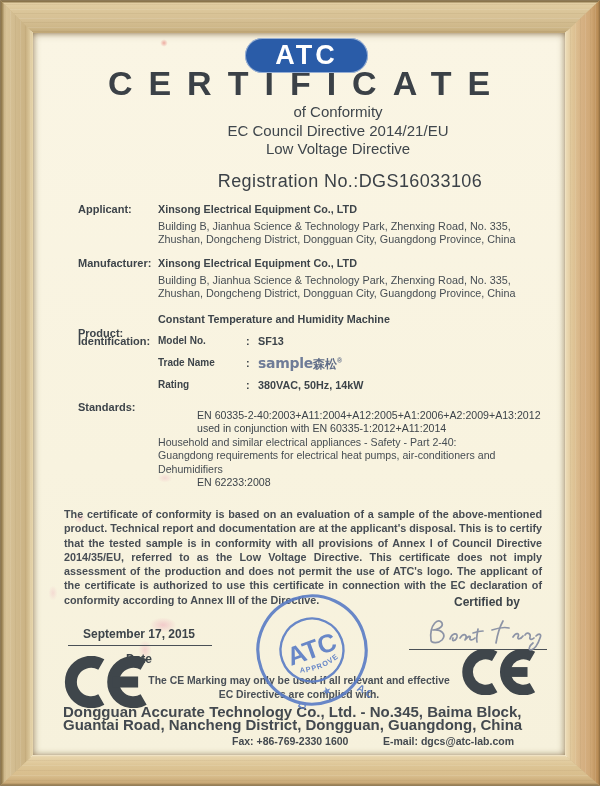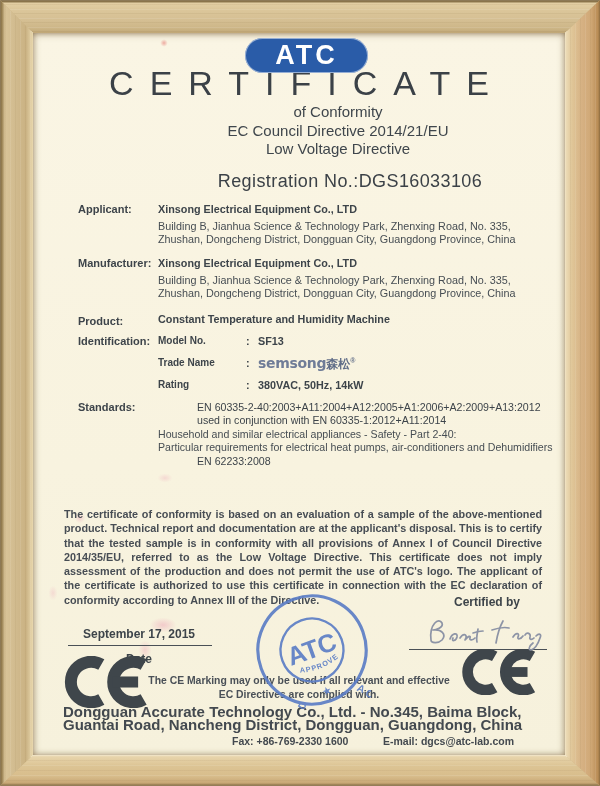--- a/index.html
+++ b/index.html
@@ -60,21 +60,21 @@
   .b{font-weight:normal;padding-left:39px;}
   
   .atc-pill{
     left:212px;top:5px;width:123px;height:35px;border-radius:18px;
     background:#2a5ca8;color:#ffffff;display:flex;align-items:center;justify-content:center;
     font-weight:bold;font-size:27px;letter-spacing:3px;z-index:5;
     box-shadow:0 0 0 1px rgba(255,255,255,.5) inset;
   }
   .cert-title{
     left:0;top:31px;width:532px;text-align:center;z-index:4;
-    font-size:34px;font-weight:normal;color:#3b4147;letter-spacing:16px;text-indent:16px;
+    font-size:34px;font-weight:bold;color:#3b4147;letter-spacing:16px;text-indent:16px;
   }
   .sub1{left:0;top:70px;width:532px;font-size:15px;color:#3f464c;}
   .sub2{left:0;top:89px;width:532px;font-size:15px;color:#3f464c;}
   .sub3{left:0;top:107px;width:532px;font-size:15px;color:#3f464c;}
   .regno{left:0;top:138px;width:532px;font-size:18px;color:#3b4147;letter-spacing:.4px;margin-left:12px;}
   
   .lab{left:45px;width:80px;font-size:11px;font-weight:bold;color:#3d444a;}
   .val{left:125px;width:400px;font-size:10.8px;color:#464d53;}
   .name{font-weight:bold;color:#3d444a;}
   .addr{line-height:13.2px;}
@@ -82,21 +82,21 @@
   .id-name{left:125px;width:85px;font-size:10px;font-weight:bold;color:#3d444a;}
   .id-colon{left:213px;font-size:10.8px;font-weight:bold;color:#3d444a;}
   .id-val{left:225px;font-size:10.8px;font-weight:bold;color:#3d444a;}
   .brand{
     font-size:14px;font-weight:bold;color:#6f7c97;letter-spacing:-.3px;
     font-family:"DejaVu Sans",sans-serif;
   }
   .brand-cjk{font-size:12px;color:#5f6c87;font-weight:bold;}
   .brand-reg{font-size:7px;vertical-align:super;color:#5f6c87;}
   
-  .std-lines{left:125px;top:368px;width:400px;font-size:10.6px;line-height:13.4px;color:#464d53;}
+  .std-lines{left:125px;top:376px;width:400px;font-size:10.6px;line-height:13.4px;color:#464d53;}
   .std-lines .b{color:#3d444a;}
   
   .statement{
     left:31px;top:474px;width:478px;font-size:10.8px;font-weight:bold;color:#474d54;
     line-height:14.3px;text-align:justify;
   }
   
   .certified-by{left:384px;top:562px;width:140px;font-size:12px;font-weight:bold;color:#3d444a;}
   .signature{left:388px;top:576px;z-index:4;}
   .sig-line{left:376px;top:616px;width:138px;border-bottom:1.4px solid #4a5056;height:0;}
@@ -136,43 +136,43 @@
   <div class="abs regno center b">Registration No.:DGS16033106</div>
 
   <div class="abs lab" style="top:170px">Applicant:</div>
   <div class="abs val name" style="top:170px">Xinsong Electrical Equipment Co., LTD</div>
   <div class="abs val addr" style="top:187px">Building B, Jianhua Science &amp; Technology Park, Zhenxing Road, No. 335, Zhushan, Dongcheng District, Dongguan City, Guangdong Province, China</div>
 
   <div class="abs lab" style="top:224px">Manufacturer:</div>
   <div class="abs val name" style="top:224px">Xinsong Electrical Equipment Co., LTD</div>
   <div class="abs val addr" style="top:241px">Building B, Jianhua Science &amp; Technology Park, Zhenxing Road, No. 335, Zhushan, Dongcheng District, Dongguan City, Guangdong Province, China</div>
 
-  <div class="abs lab" style="top:282px">Product:</div>
+  <div class="abs lab" style="top:294px">Product:</div>
   <div class="abs val name" style="top:280px">Constant Temperature and Humidity Machine</div>
 
   <div class="abs lab" style="top:302px">Identification:</div>
   <div class="abs id-name" style="top:302px">Model No.</div>
   <div class="abs id-colon" style="top:302px">:</div>
   <div class="abs id-val" style="top:302px">SF13</div>
 
   <div class="abs id-name" style="top:324px">Trade Name</div>
   <div class="abs id-colon" style="top:324px">:</div>
   <div class="abs id-val" style="top:322px">
-    <span class="brand">semsong</span><span class="brand-cjk">森松</span><span class="brand-reg">®</span>
+    <span class="brand">sample</span><span class="brand-cjk">森松</span><span class="brand-reg">®</span>
   </div>
 
   <div class="abs id-name" style="top:346px">Rating</div>
   <div class="abs id-colon" style="top:346px">:</div>
   <div class="abs id-val" style="top:346px">380VAC, 50Hz, 14kW</div>
 
   <div class="abs lab" style="top:368px">Standards:</div>
   <div class="abs std-lines">
     <div class="b">EN 60335-2-40:2003+A11:2004+A12:2005+A1:2006+A2:2009+A13:2012 used in conjunction with EN 60335-1:2012+A11:2014</div>
     <div>Household and similar electrical appliances - Safety - Part 2-40:</div>
-    <div>Particular requirements for electrical heat pumps, air-conditioners and Dehumidifiers</div>
+    <div>Guangdong requirements for electrical heat pumps, air-conditioners and Dehumidifiers</div>
     <div class="b">EN 62233:2008</div>
   </div>
 
   <div class="abs statement">The certificate of conformity is based on an evaluation of a sample of the above-mentioned product. Technical report and documentation are at the applicant's disposal. This is to certify that the tested sample is in conformity with all provisions of Annex I of Council Directive 2014/35/EU, referred to as the Low Voltage Directive. This certificate does not imply assessment of the production and does not permit the use of ATC's logo. The applicant of the certificate is authorized to use this certificate in connection with the EC declaration of conformity according to Annex III of the Directive.</div>
 
   <div class="abs certified-by center">Certified by</div>
   <svg class="abs signature" width="128" height="42" viewBox="0 0 128 42" aria-label="Bart Fang">
     <g fill="none" stroke="#8d94a6" stroke-width="1.7" stroke-linecap="round" stroke-linejoin="round">
       <path d="M10 31 C8 15 18 8 21 14 C23 19 14 21 12 21 C20 20 26 25 21 31 C17 35 10 34 10 31"></path>
       <path d="M29 30 C31 24 37 23 36 28 C35 32 30 33 32 29"></path>

